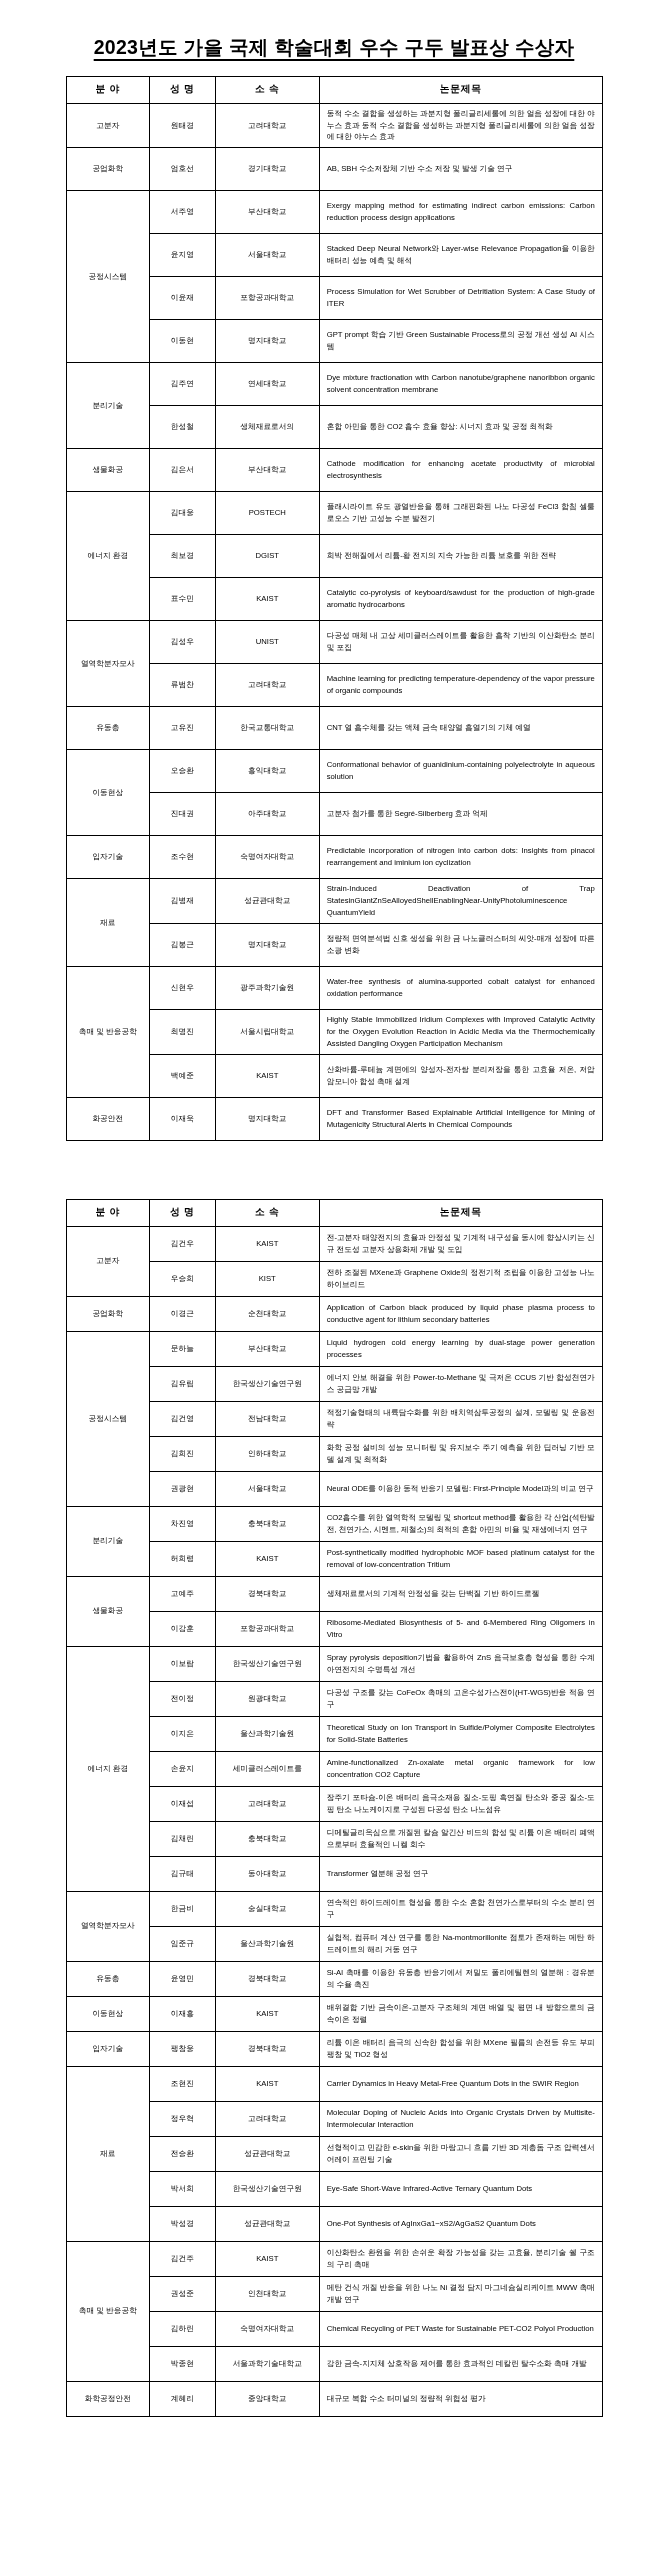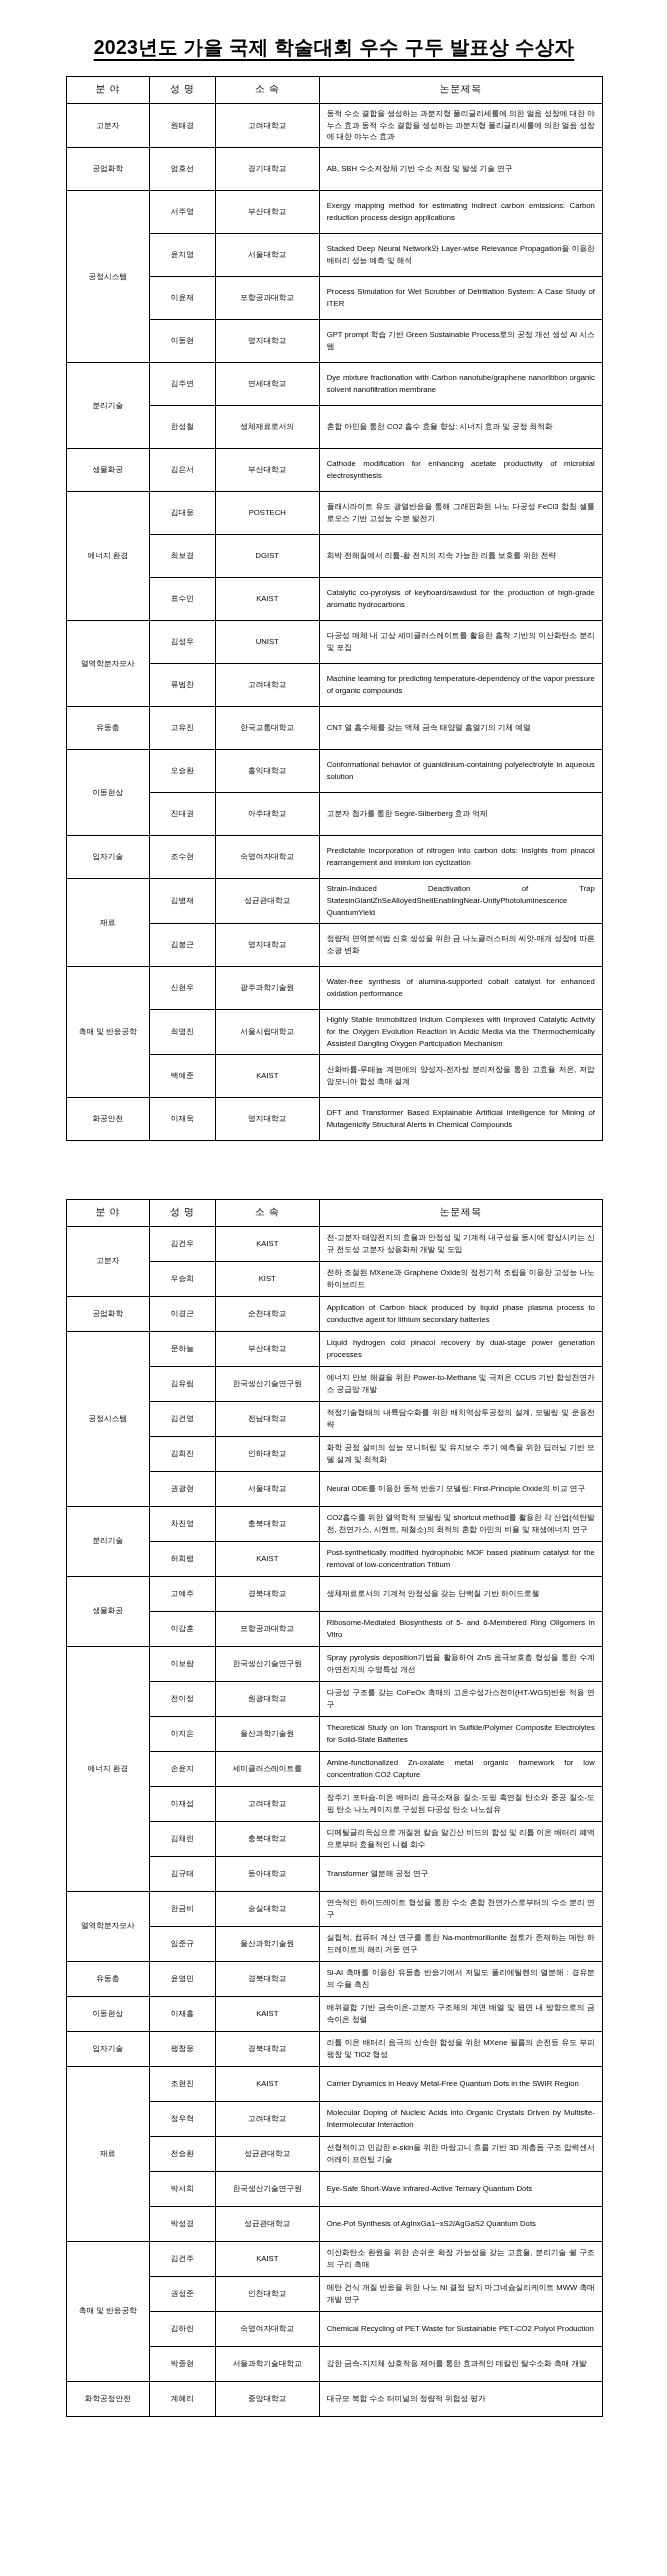--- a/index.html
+++ b/index.html
@@ -29,21 +29,21 @@
     table-layout: fixed;
     border: 1.3px solid #000;
   }
   table.awards th, table.awards td {
     border: 0.7px solid #000;
     vertical-align: middle;
   }
   table.awards thead th {
     height: 23px;
     font-size: 9.8px;
-    font-weight: normal;
+    font-weight: bold;
     letter-spacing: 0.7px;
     text-align: center;
     padding: 1.3px 2.7px;
   }
   table.awards tbody td {
     font-size: 7.7px;
     line-height: 1.55;
     text-align: center;
     padding: 4px 3.4px;
     overflow-wrap: break-word;
@@ -117,21 +117,21 @@
         </tr>
         <tr>
           <td>이동현</td>
           <td>명지대학교</td>
           <td class="paper">GPT prompt 학습 기반 Green Sustainable Process로의 공정 개선 생성 AI 시스템</td>
         </tr>
         <tr class="group-first">
           <td rowspan="2">분리기술</td>
           <td>김주연</td>
           <td>연세대학교</td>
-          <td class="paper">Dye mixture fractionation with Carbon nanotube/graphene nanoribbon organic solvent nanofiltration membrane</td>
+          <td class="paper">Dye mixture fractionation with Carbon nanotube/graphene nanoribbon organic solvent concentration membrane</td>
         </tr>
         <tr>
           <td>한성철</td>
           <td>생체재료로서의</td>
           <td class="paper">혼합 아민을 통한 CO2 흡수 효율 향상: 시너지 효과 및 공정 최적화</td>
         </tr>
         <tr class="group-first">
           <td rowspan="1">생물화공</td>
           <td>김은서</td>
           <td>부산대학교</td>
@@ -256,41 +256,41 @@
         <tr class="group-first">
           <td rowspan="1">공업화학</td>
           <td>이경근</td>
           <td>순천대학교</td>
           <td class="paper">Application of Carbon black produced by liquid phase plasma process to conductive agent for lithium secondary batteries</td>
         </tr>
         <tr class="group-first">
           <td rowspan="5">공정시스템</td>
           <td>문하늘</td>
           <td>부산대학교</td>
-          <td class="paper">Liquid hydrogen cold pinacol recovery by dual-stage power generation processes</td>
+          <td class="paper">Liquid hydrogen cold energy learning by dual-stage power generation processes</td>
         </tr>
         <tr>
           <td>김유림</td>
           <td>한국생산기술연구원</td>
           <td class="paper">에너지 안보 해결을 위한 Power-to-Methane 및 극저온 CCUS 기반 합성천연가스 공급망 개발</td>
         </tr>
         <tr>
           <td>김건영</td>
           <td>전남대학교</td>
           <td class="paper">적정기술형태의 내륙담수화를 위한 배치역삼투공정의 설계, 모델링 및 운용전략</td>
         </tr>
         <tr>
           <td>김희진</td>
           <td>인하대학교</td>
           <td class="paper">화학 공정 설비의 성능 모니터링 및 유지보수 주기 예측을 위한 딥러닝 기반 모델 설계 및 최적화</td>
         </tr>
         <tr>
           <td>권광현</td>
           <td>서울대학교</td>
-          <td class="paper">Neural ODE를 이용한 동적 반응기 모델링: First-Principle Oxide의 비교 연구</td>
+          <td class="paper">Neural ODE를 이용한 동적 반응기 모델링: First-Principle Model과의 비교 연구</td>
         </tr>
         <tr class="group-first">
           <td rowspan="2">분리기술</td>
           <td>차진영</td>
           <td>충북대학교</td>
           <td class="paper">CO2흡수를 위한 열역학적 모델링 및 shortcut method를 활용한 각 산업(석탄발전, 천연가스, 시멘트, 제철소)의 최적의 혼합 아민의 비율 및 재생에너지 연구</td>
         </tr>
         <tr>
           <td>허희령</td>
           <td>KAIST</td>

